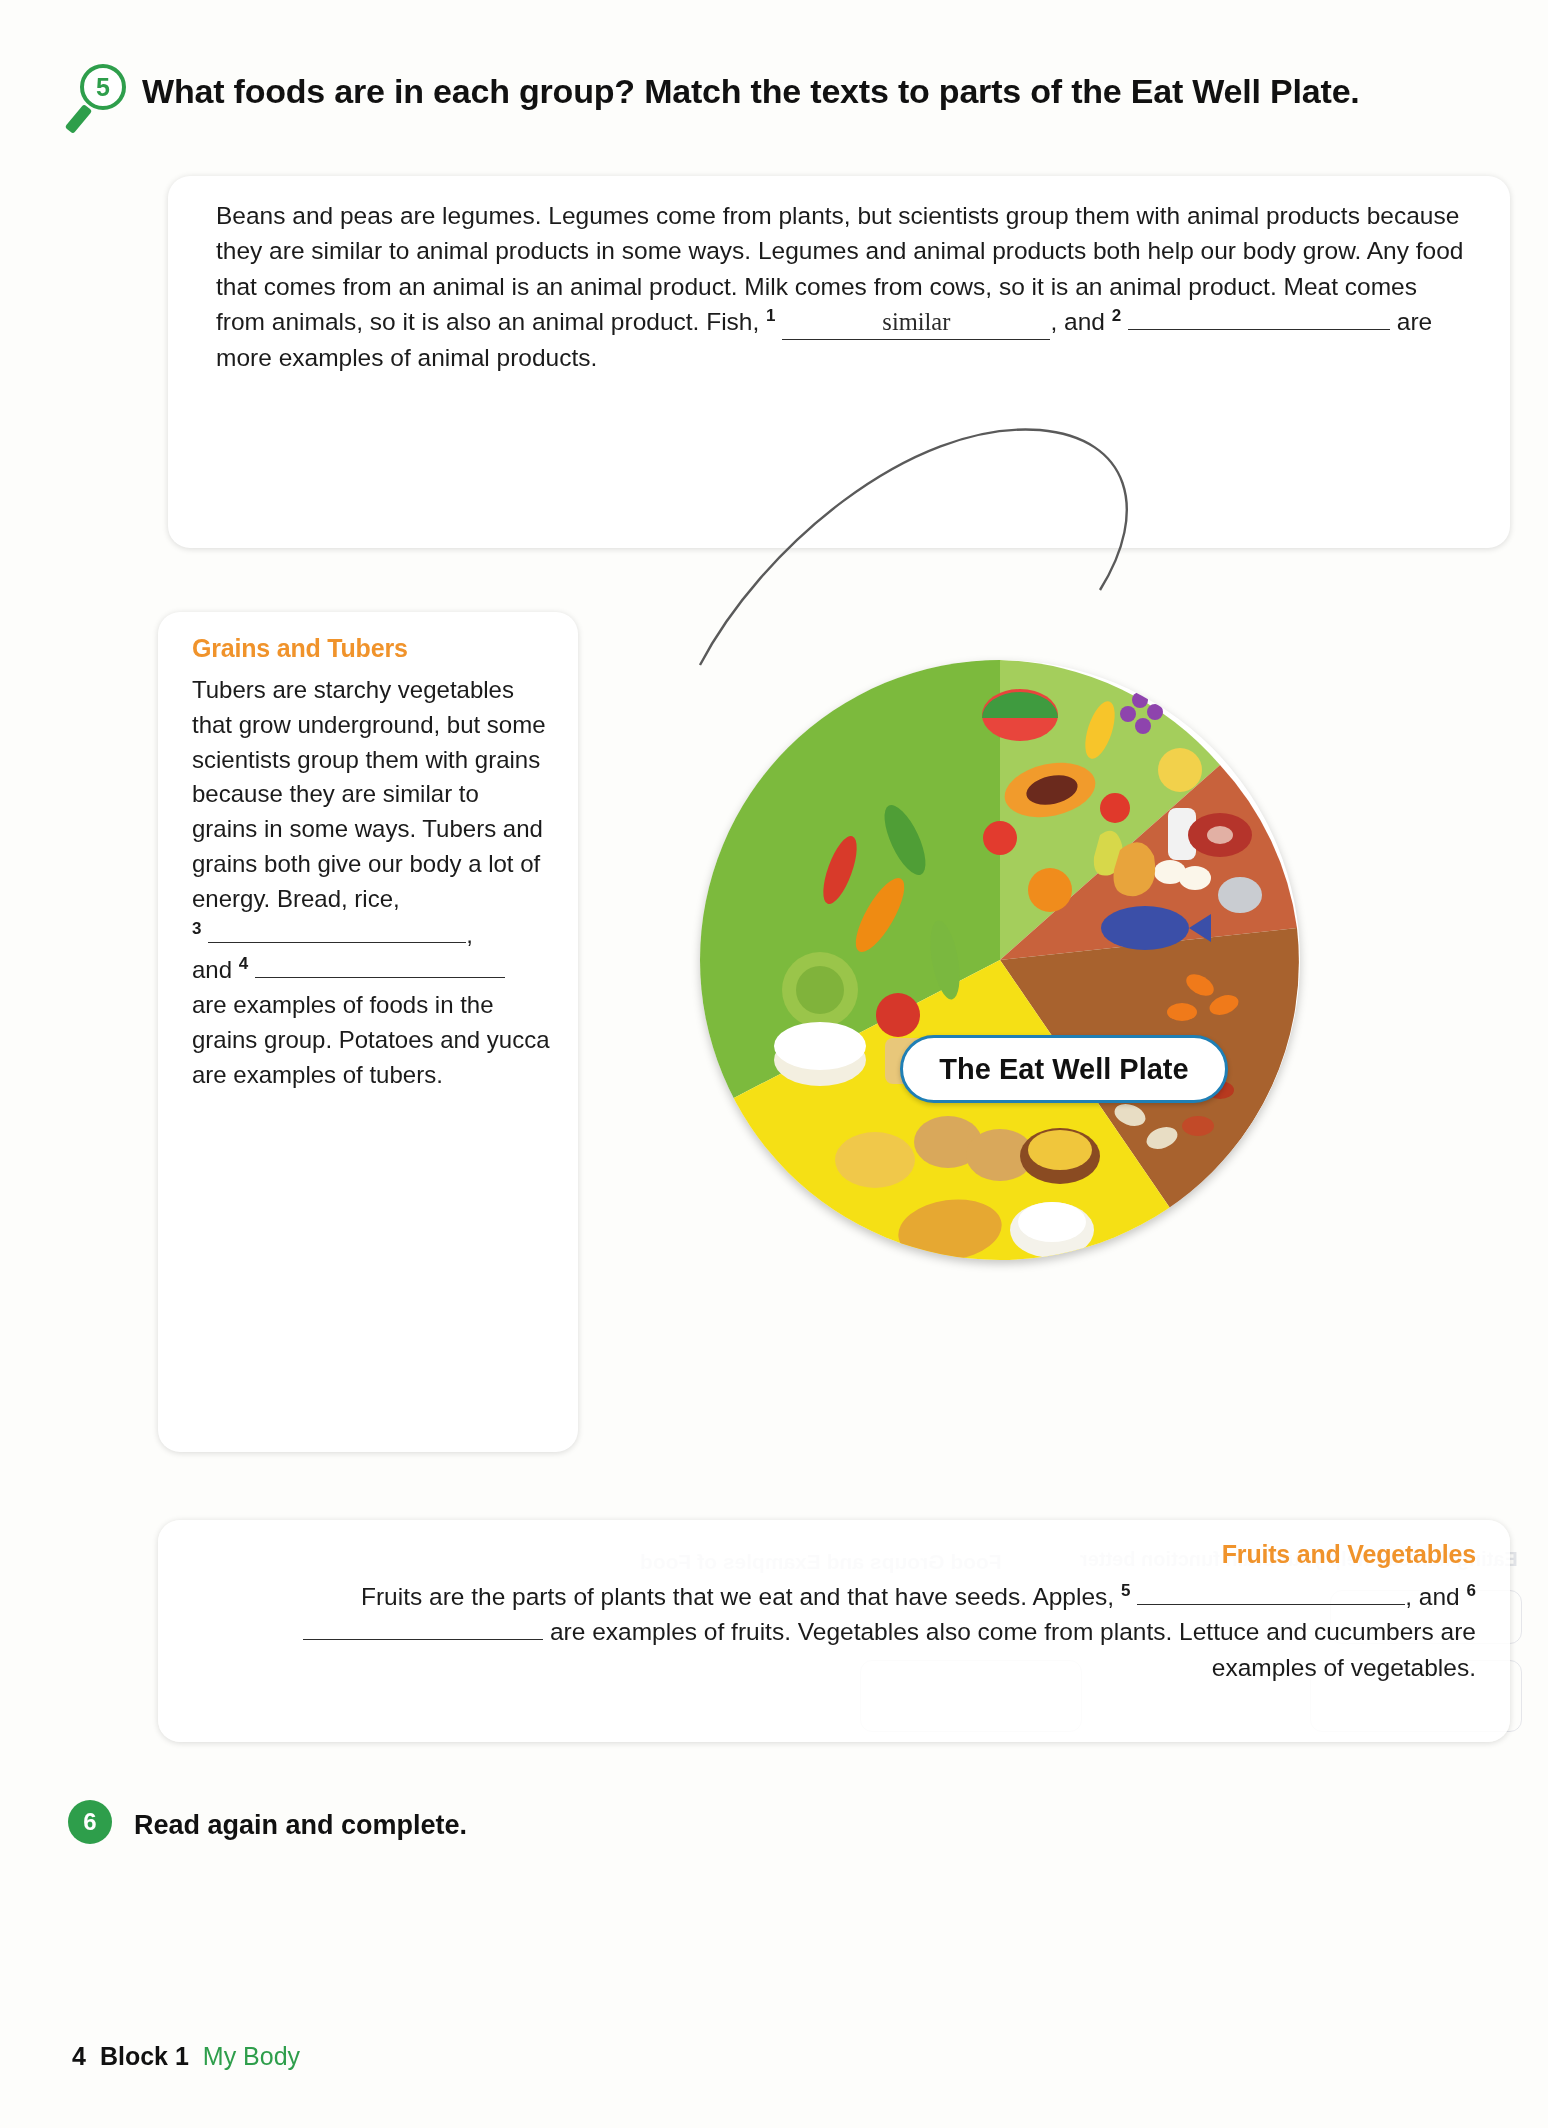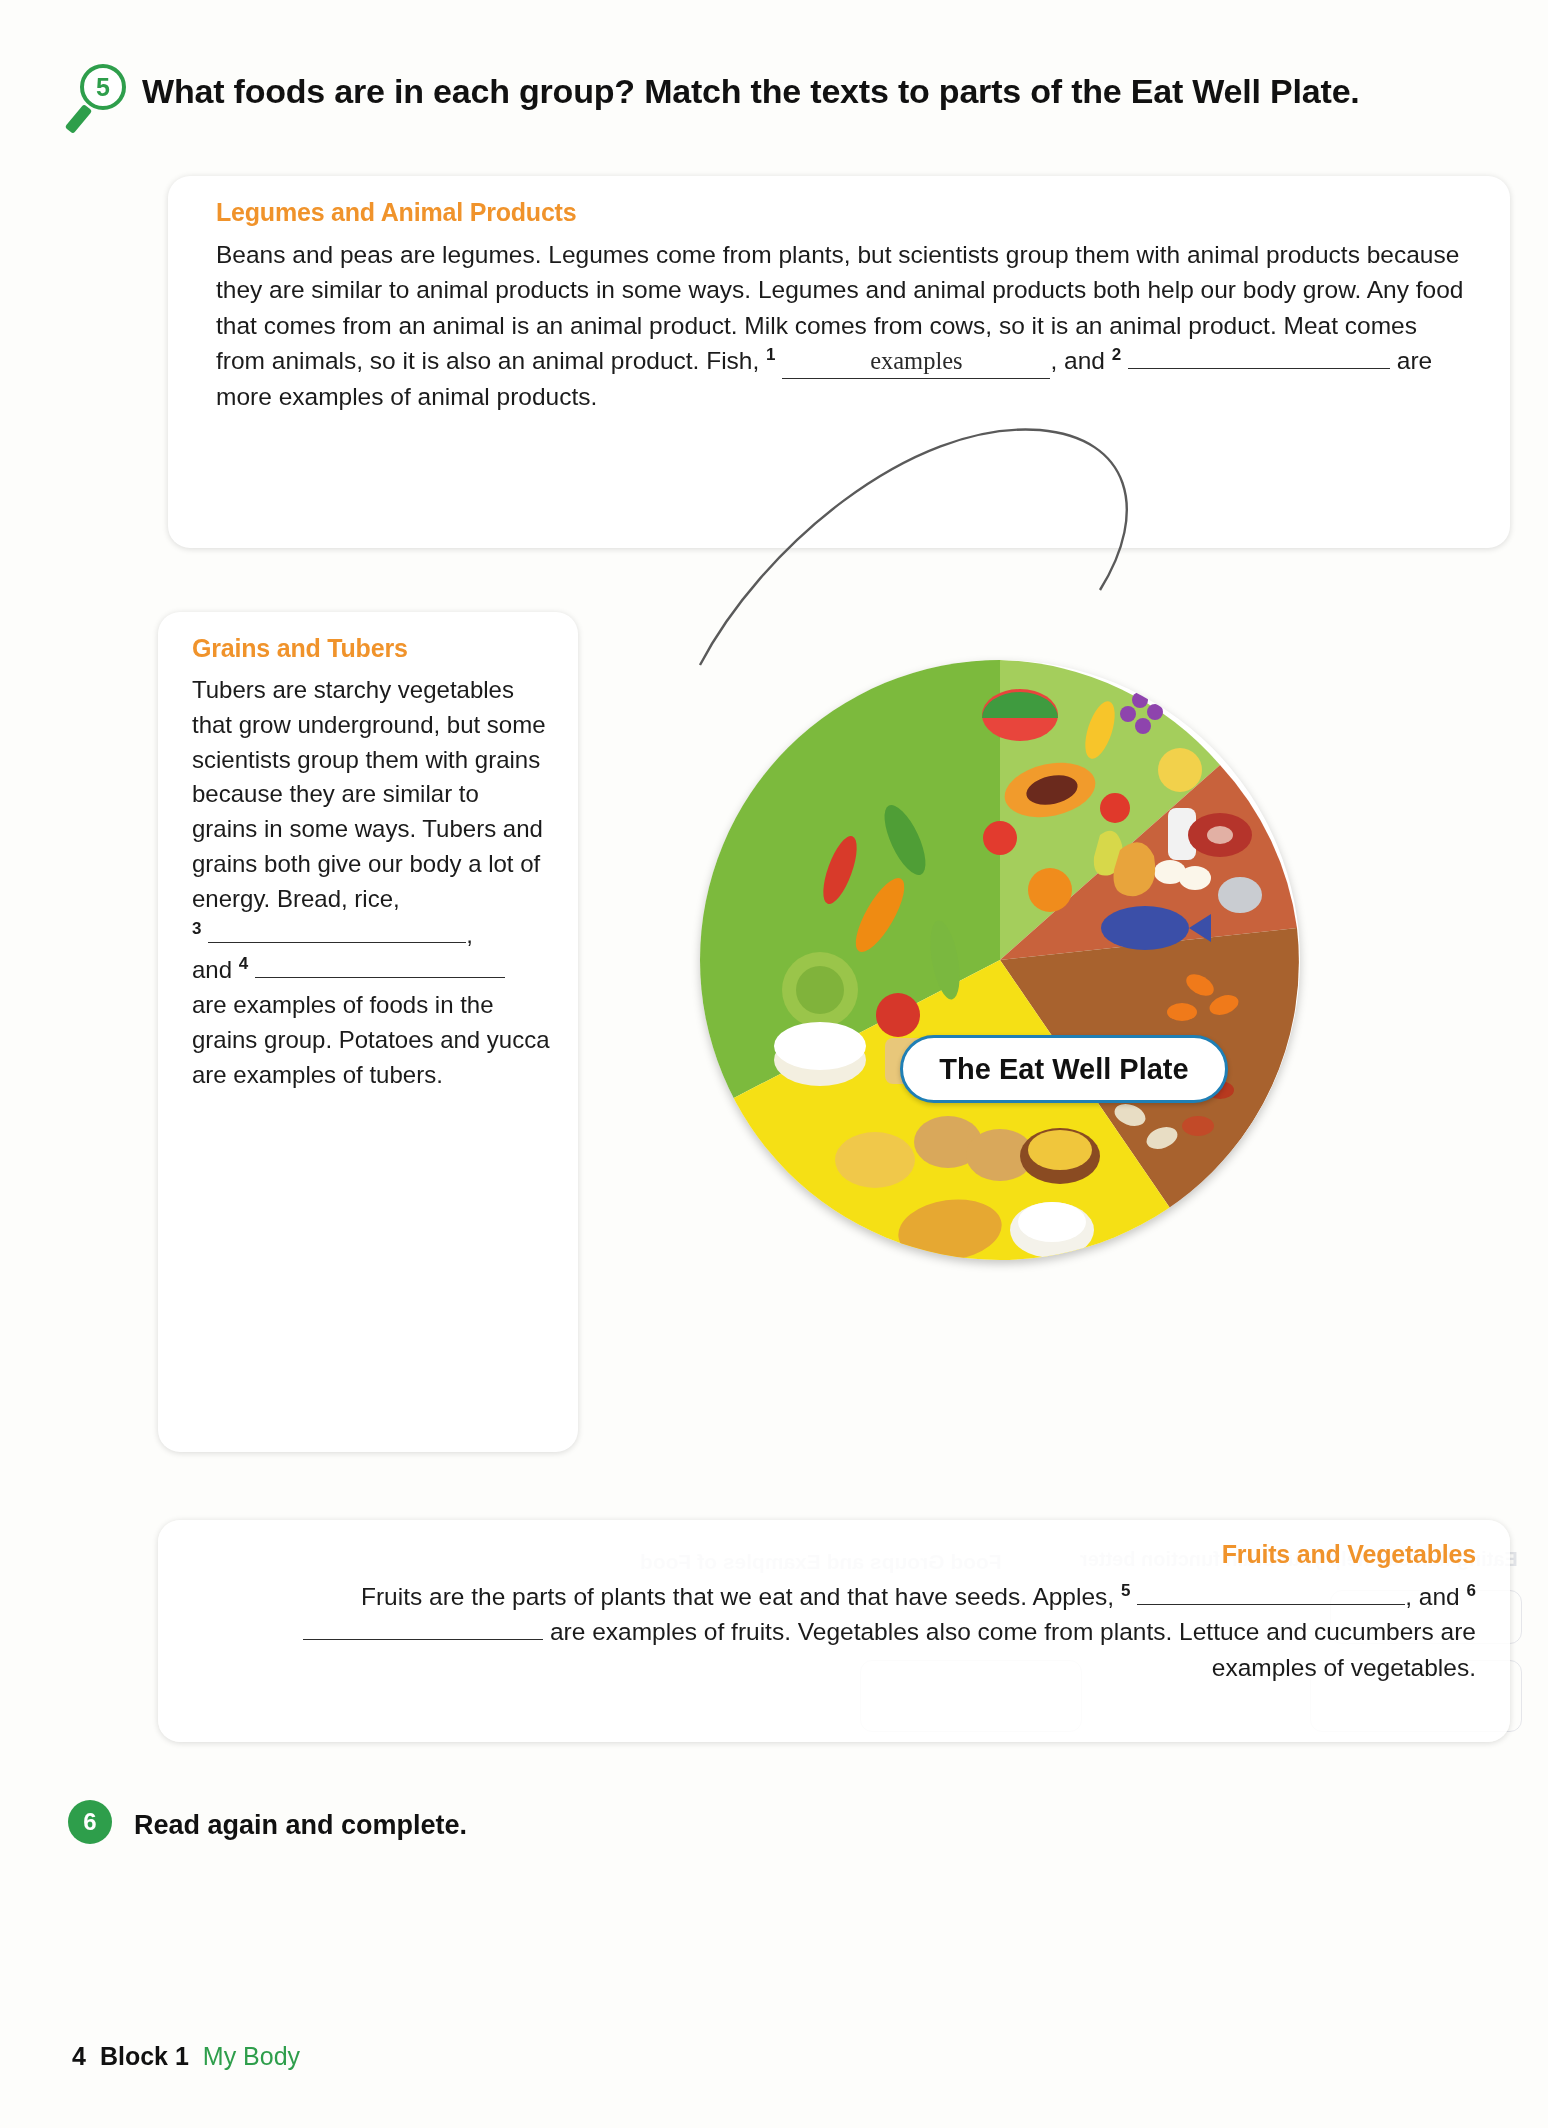--- a/index.html
+++ b/index.html
@@ -282,25 +282,24 @@
   <div class="ex5-header">
     <div class="magnifier">
       <div class="handle"></div>
       <div class="lens"></div>
       <div class="num">5</div>
     </div>
     <div class="ex5-title">What foods are in each group? Match the texts to parts of the Eat Well Plate.</div>
   </div>
 
   <div class="card" id="legumes-card">
-    <div class="card-title">Legumes and Animal Products</div>
     <div class="card-body">
       <span>Beans and peas are legumes. Legumes come from plants, but scientists group them with animal products because they are similar to animal products in some ways. Legumes and animal products both help our body grow. Any food that comes from an animal is an animal product. Milk comes from cows, so it is an animal product. Meat comes from animals, so it is also an animal product. Fish,</span>
       <span class="sup">1</span>
-      <span class="blank" style="width:268px;">examples</span><span>, and</span>
+      <span class="blank" style="width:268px;">similar</span><span>, and</span>
       <span class="sup">2</span>
       <span class="blank" style="width:262px;"></span>
       <span>are more examples of animal products.</span>
     </div>
   </div>
 
   <div class="card" id="grains-card">
     <div class="card-title">Grains and Tubers</div>
     <div class="card-body">
       <span>Tubers are starchy vegetables that grow underground, but some scientists group them with grains because they are similar to grains in some ways. Tubers and grains both give our body a lot of energy. Bread, rice,</span>

